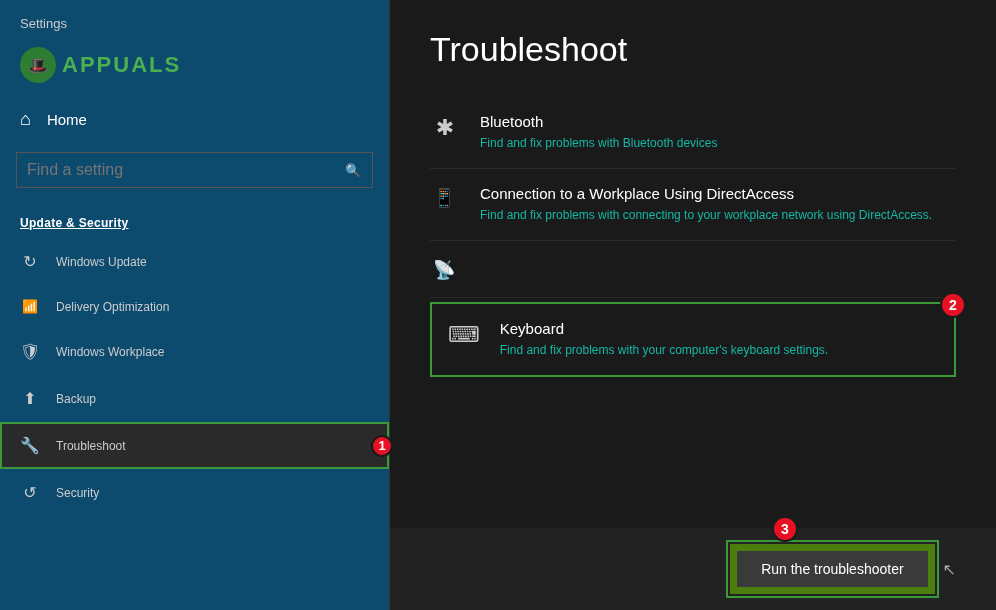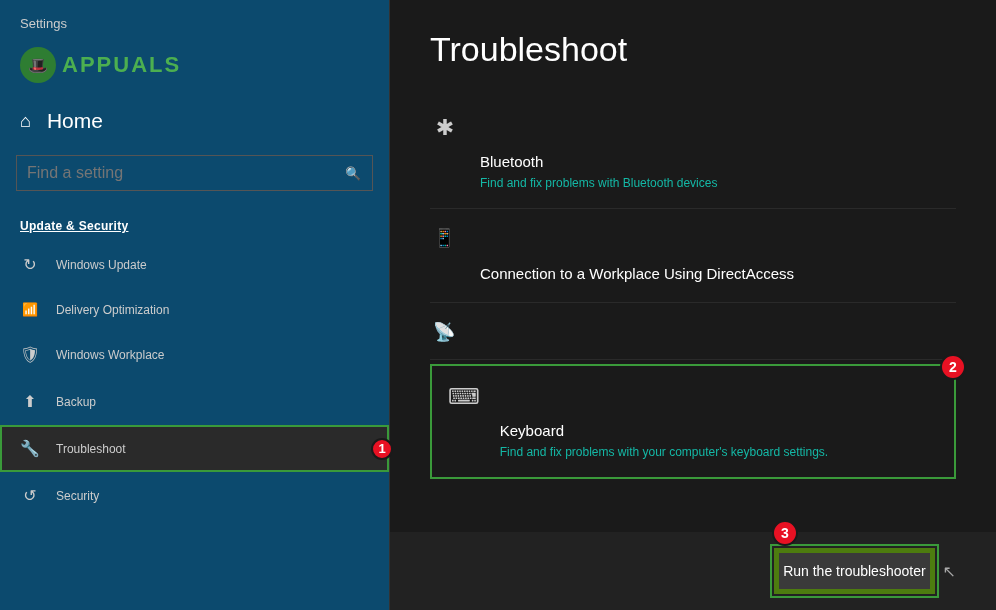--- a/index.html
+++ b/index.html
@@ -42,21 +42,21 @@
       padding: 14px 20px;
       cursor: pointer;
       gap: 16px;
     }
 
     .home-icon {
       font-size: 18px;
     }
 
     .home-label {
-      font-size: 21px;
+      font-size: 15px;
     }
 
     .search-box {
       margin: 8px 16px 16px;
       display: flex;
       align-items: center;
       border: 1px solid #555;
       background: transparent;
     }
 
@@ -151,21 +151,20 @@
       color: #ccc;
       min-width: 30px;
       text-align: center;
       padding-top: 2px;
     }
 
     .item-text .item-title {
       font-size: 15px;
       color: #ffffff;
       margin-bottom: 4px;
-      margin-top: 40px;
     }
 
     .item-text .item-desc {
       font-size: 12px;
       color: #14b8a6;
       line-height: 1.5;
     }
 
     .keyboard-item {
       display: flex;
@@ -203,23 +202,23 @@
       background: #222;
       padding: 16px 40px;
       display: flex;
       justify-content: flex-end;
       align-items: center;
       gap: 20px;
     }
 
     .run-btn {
       background: #3a3a3a;
-      border: 5px solid #4d7c0f;
-      color: #ffffff;
-      padding: 10px 4px;
+      border: 7px solid #4d7c0f;
+      color: #ffffff;
+      padding: 10px 24px;
       font-size: 14px;
       cursor: pointer;
       outline: 2px solid #3a9a3a;
       outline-offset: 2px;
     }
   </style>
 </head>
 <body>
 
 <div class="sidebar">
@@ -286,20 +285,21 @@
     <div class="item-text">
       <div class="item-title">Bluetooth</div>
       <div class="item-desc">Find and fix problems with Bluetooth devices</div>
     </div>
   </div>
 
   <div class="troubleshoot-item">
     <div class="item-icon" style="font-size:18px;">📱</div>
     <div class="item-text">
       <div class="item-title">Connection to a Workplace Using DirectAccess</div>
+      <div class="item-desc">Find and fix problems with connecting to your workplace network using DirectAccess.</div>
     </div>
   </div>
 
   <div class="troubleshoot-item">
     <div class="item-icon" style="font-size:18px;">📡</div>
   </div>
 
   <div class="keyboard-item" style="position:relative;">
     <div class="item-icon" style="font-size:22px;">⌨</div>
     <div class="item-text">

